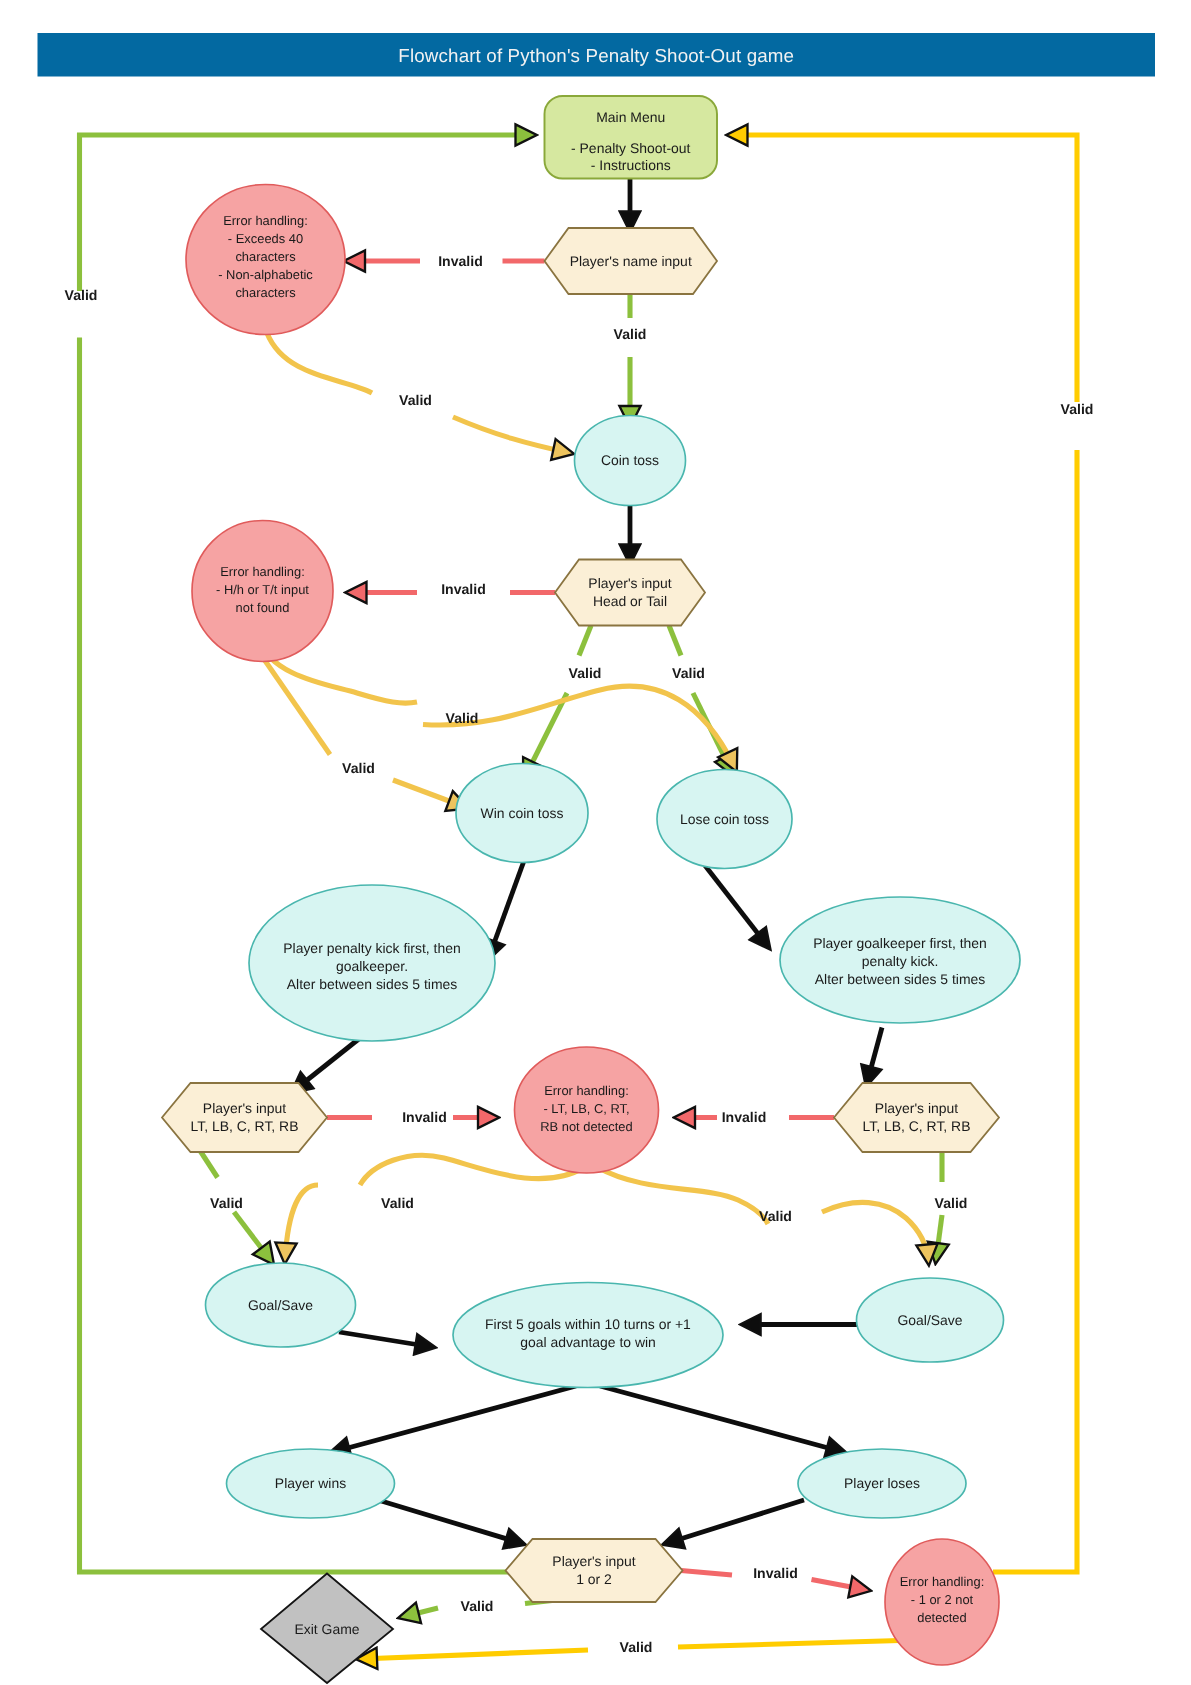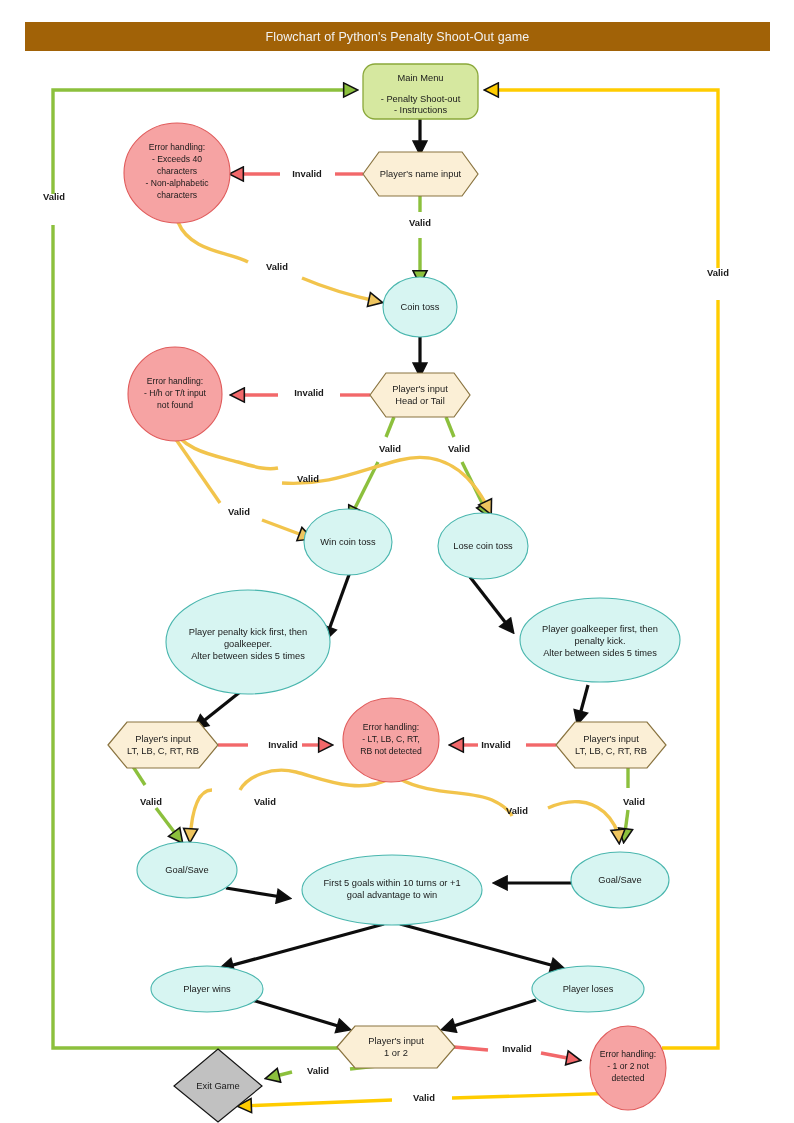--- a/index.html
+++ b/index.html
@@ -19,21 +19,21 @@
     left: 0; top: 0;
     width: 794px;
     height: 1123px;
   }
   .title-bar {
     position: absolute;
     left: 25px;
     top: 22px;
     width: 745px;
     height: 29px;
-    background: #a16207;
+    background: #0369a1;
     color: #f2f2f2;
     font-size: 12.5px;
     display: flex;
     align-items: center;
     justify-content: center;
     letter-spacing: .1px;
   }
   svg { display:block; }
   text {
     font-family: "Liberation Sans", sans-serif;

